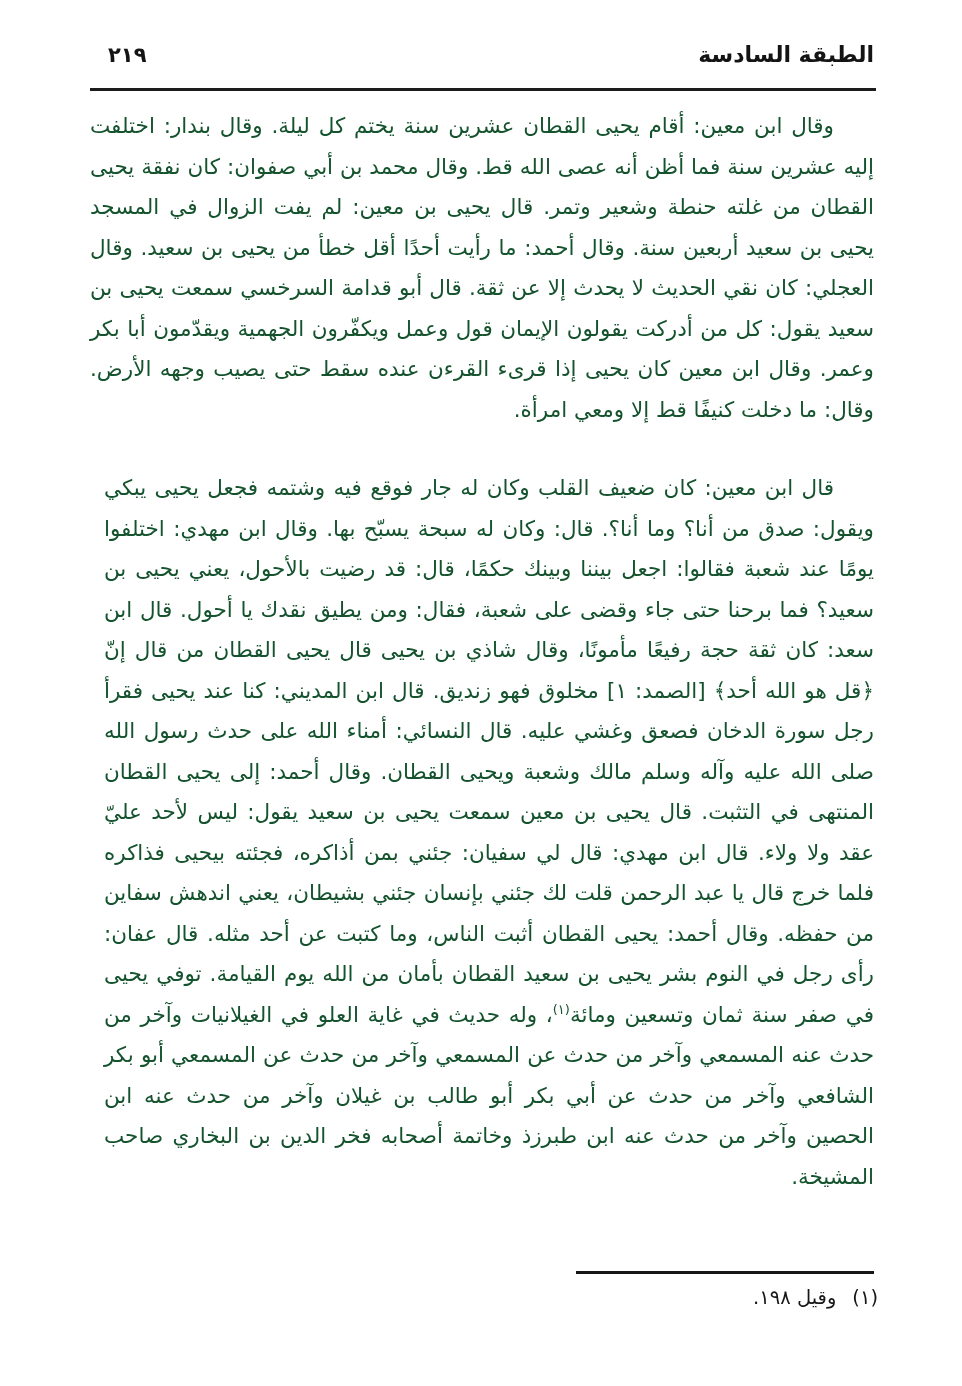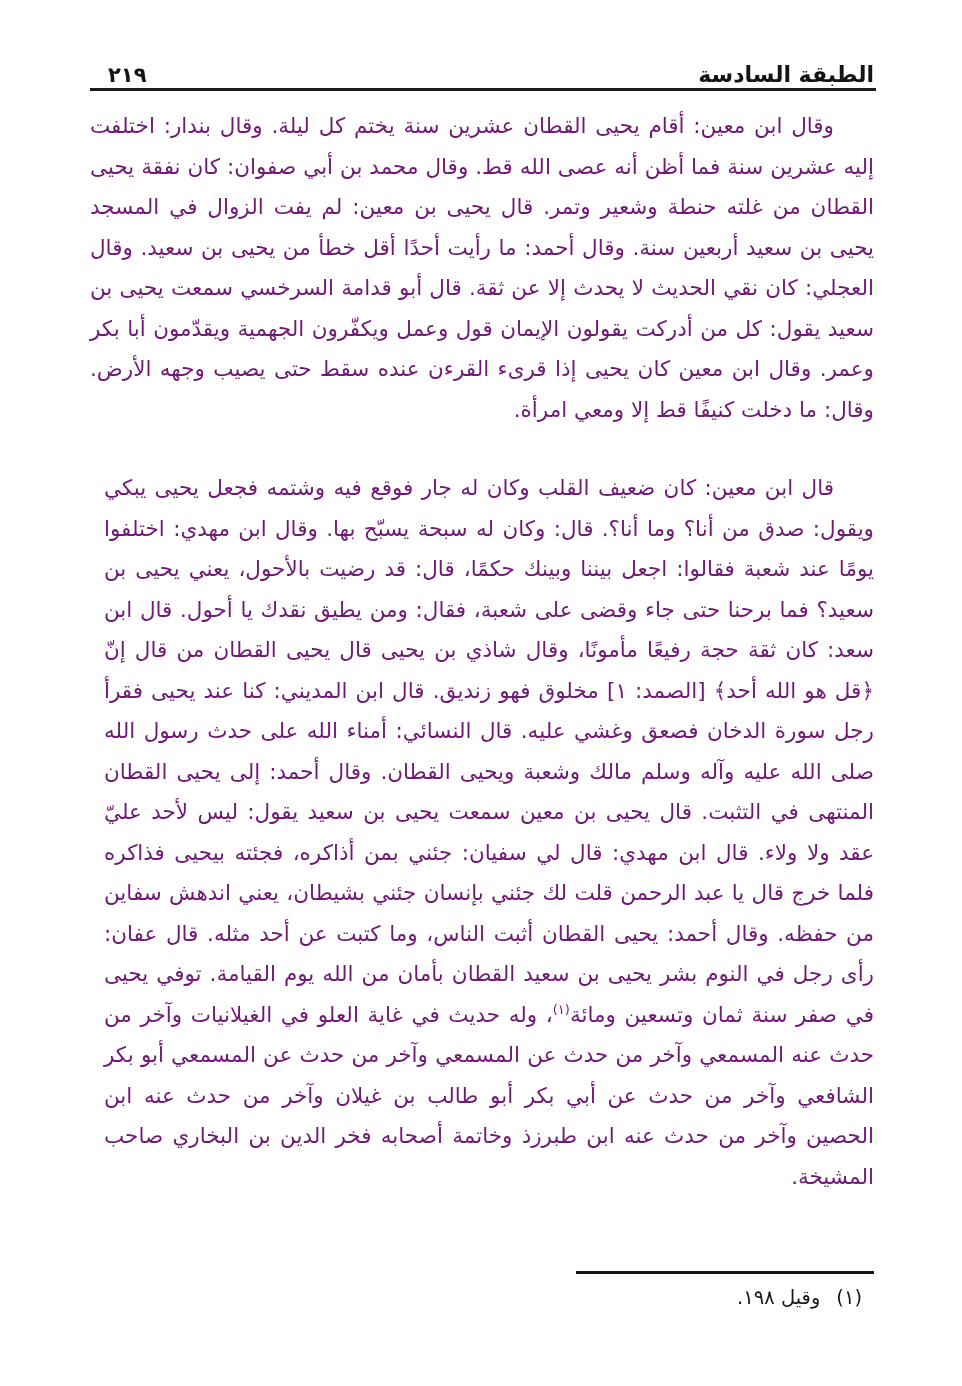--- a/index.html
+++ b/index.html
@@ -22,21 +22,20 @@
     top: 42px; right: 88px; left: 92px;
     display: flex;
     justify-content: space-between;
     align-items: baseline;
     direction: rtl;
   }
   .page-title {
     font-size: 22px;
     font-weight: bold;
     letter-spacing: 0;
-    margin-top: 20px;
   }
   .page-number {
     font-size: 21px;
     font-weight: bold;
     margin-left: 16px;
   }
   .header-rule {
     position: absolute;
     top: 88px; right: 86px; left: 90px;
     height: 3px;
@@ -44,21 +43,21 @@
   }
   
   .body-text {
     position: absolute;
     top: 106px; right: 88px;
     width: 784px;
     direction: rtl;
     text-align: justify;
     font-size: 21.5px;
     line-height: 40.5px;
-    color: #701a75;
+    color: #14532d;
   }
   .body-text p {
     text-indent: 40px;
     margin: 0;
   }
   .body-text p + p {
     margin-top: 38px;
     margin-left: 14px;
   }
   .note-ref {
@@ -69,21 +68,21 @@
   
   .footnote-rule {
     position: absolute;
     top: 1271px; right: 88px;
     width: 298px;
     height: 2.5px;
     background: #161616;
   }
   .footnote {
     position: absolute;
-    top: 1286px; right: 100px;
+    top: 1286px; right: 84px;
     direction: rtl;
     font-size: 19.5px;
     color: #171717;
   }
   .footnote .fn-marker { margin-left: 16px; }
 </style>
 </head>
 <body>
 
 <div class="page">

